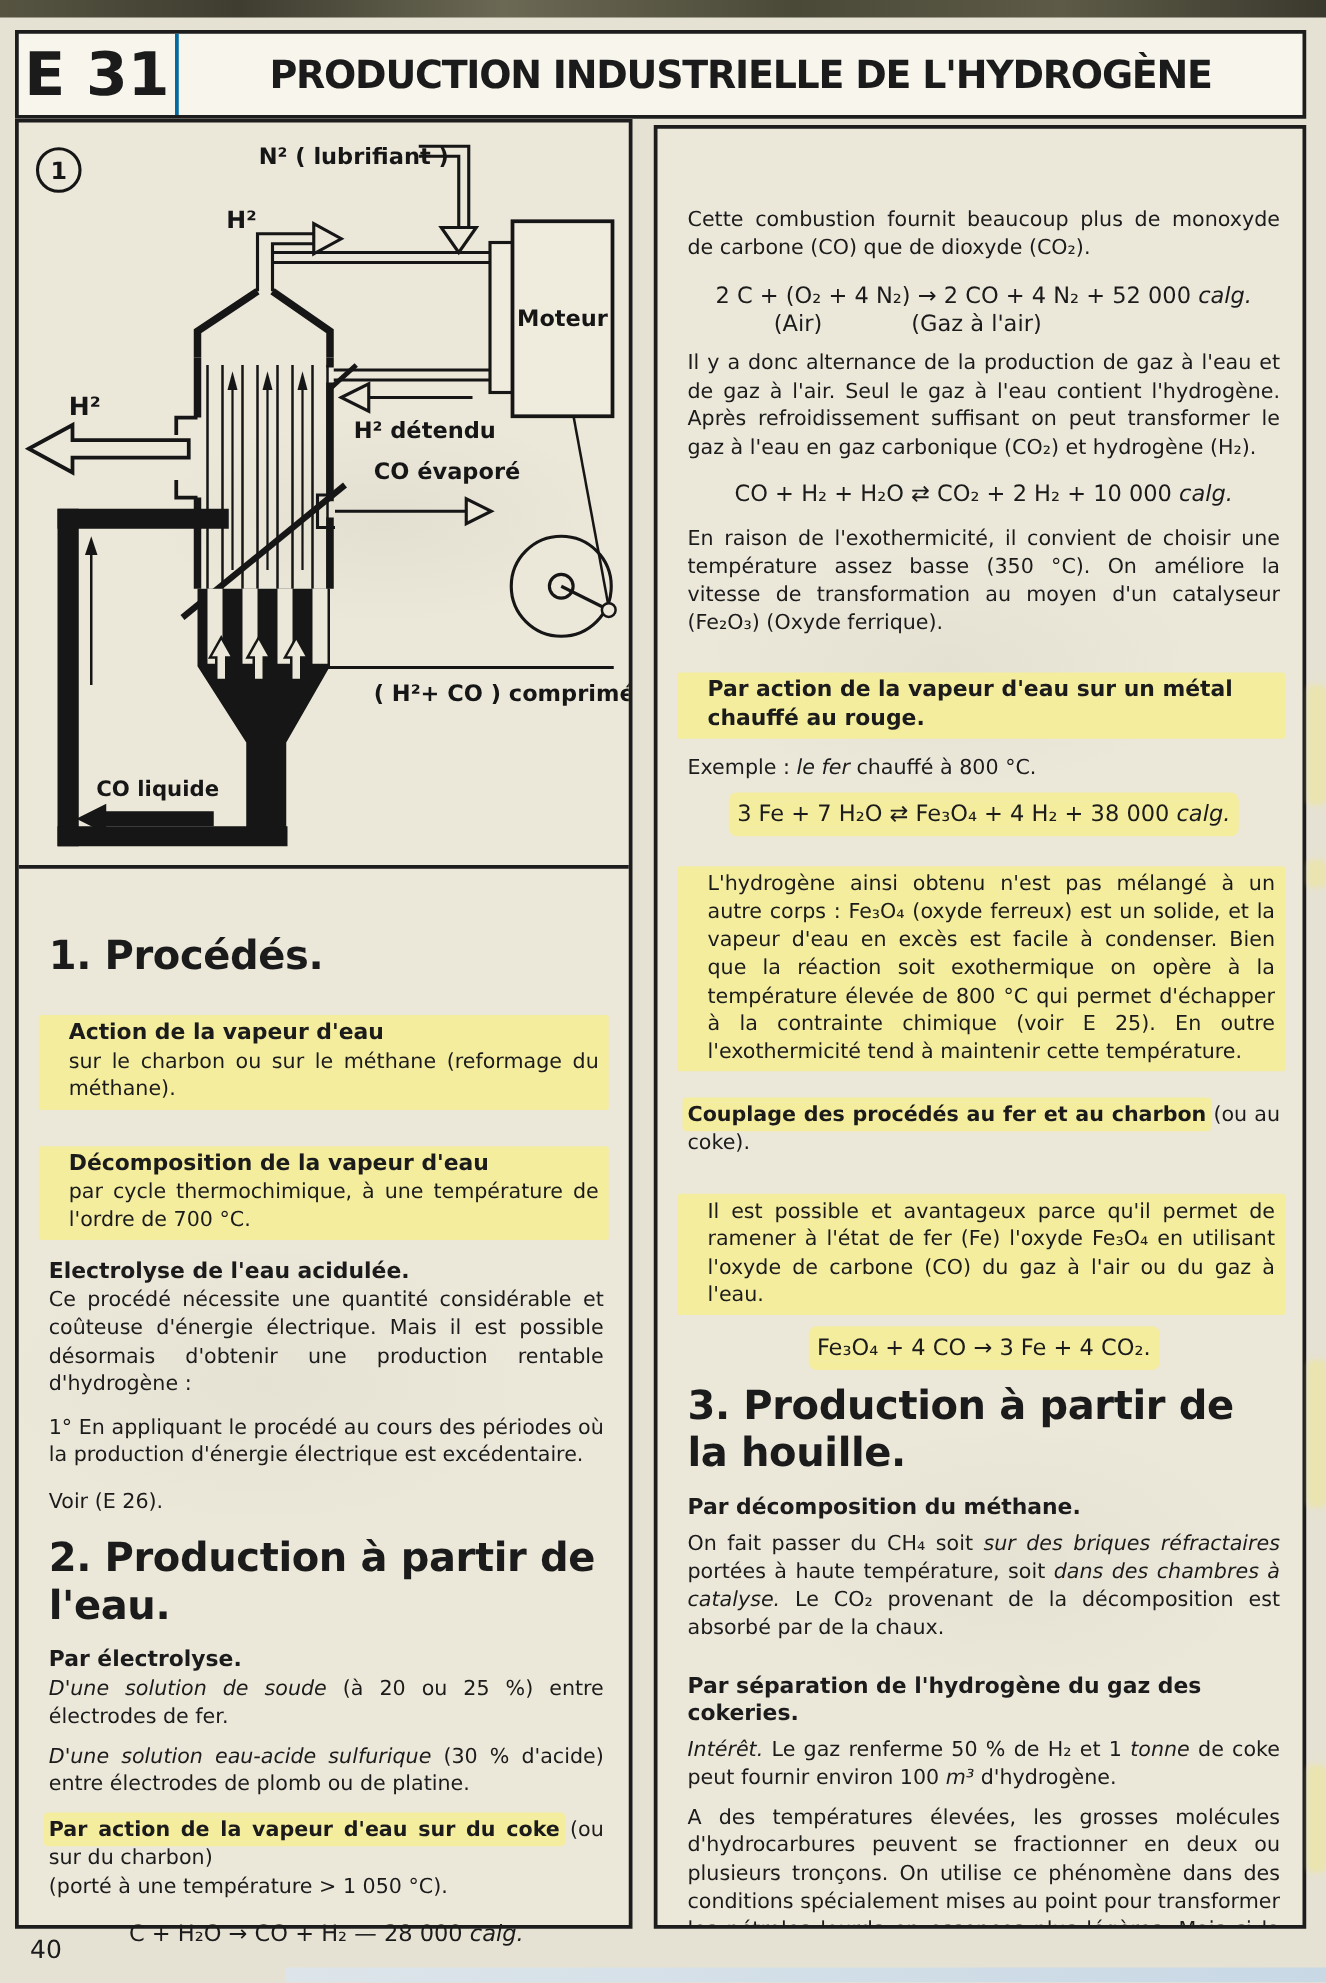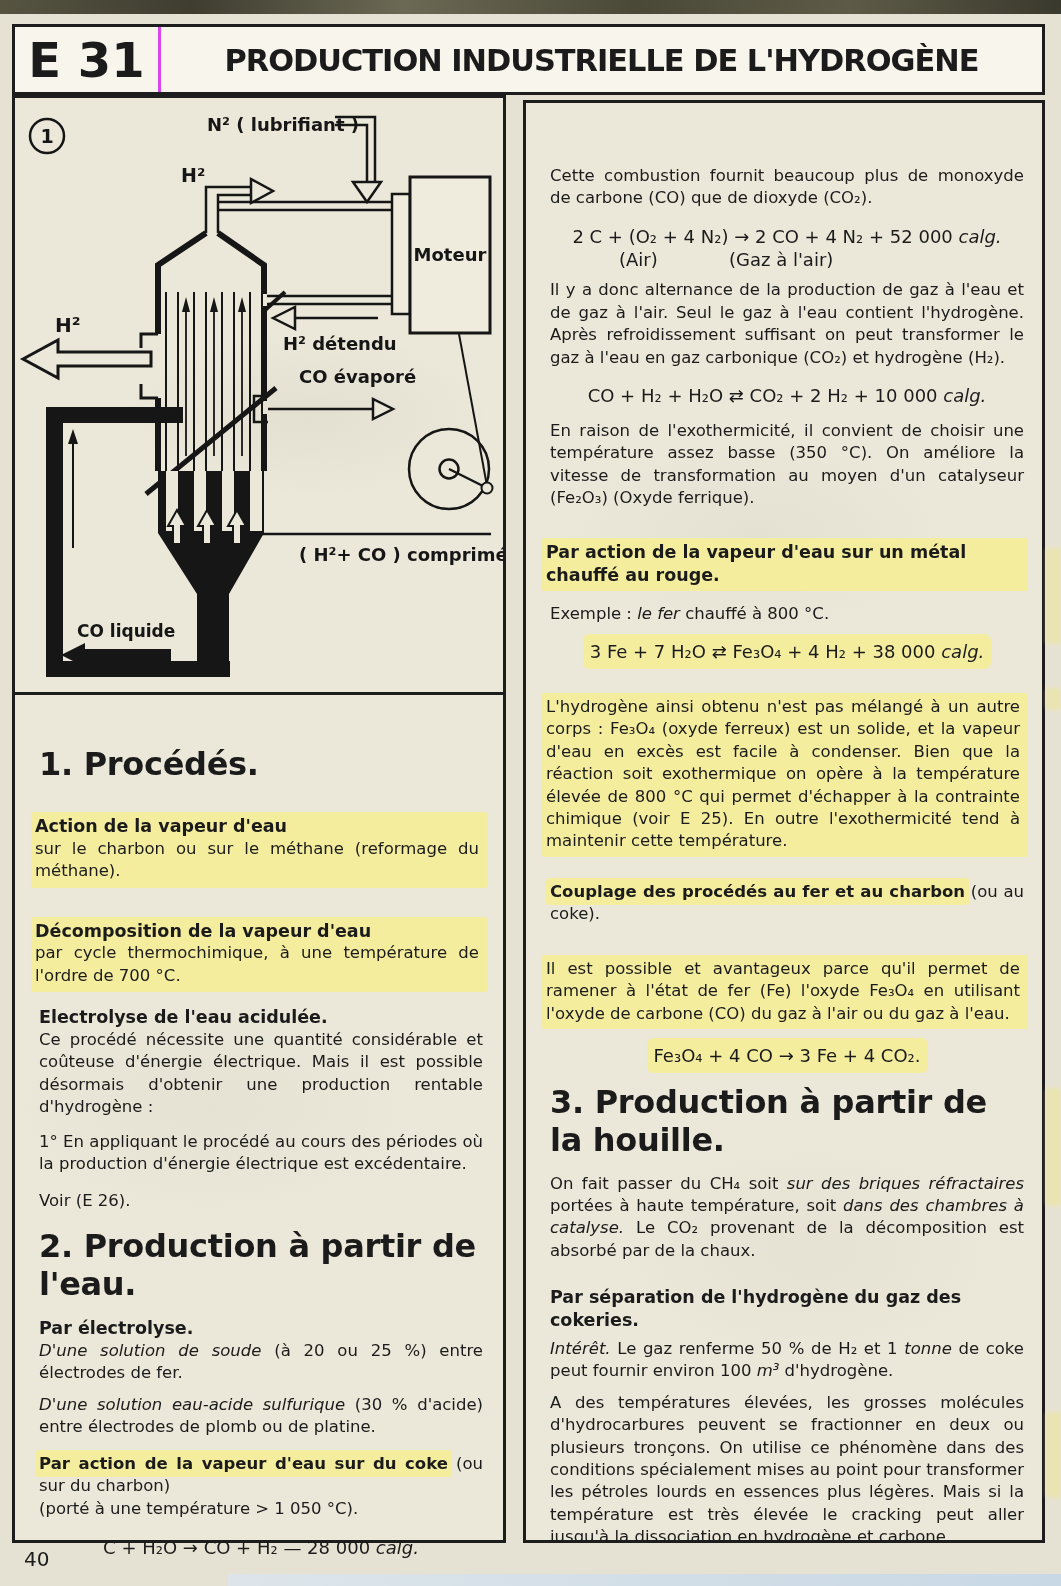--- a/index.html
+++ b/index.html
@@ -11,21 +11,21 @@
   }
   *{box-sizing:border-box;}
   .scan-top{position:absolute;top:0;left:0;width:1061px;height:14px;
     background:linear-gradient(90deg,#565441 0%,#3e3d30 18%,#6b6954 38%,#4a4938 60%,#5d5b47 80%,#3a392d 100%);}
   .scan-bottom{position:absolute;bottom:0;left:228px;right:0;height:12px;
     background:linear-gradient(90deg,#dde5ea,#c8d8e5);}
   .bleed{position:absolute;right:0;width:15px;background:#efe68e;opacity:.5;filter:blur(2px);border-radius:4px;}
 
   .box{position:absolute;border:3px solid #1d1d1d;background:#ebe7d9;}
   #header-box{left:12px;top:24px;width:1033px;height:71px;background:#f7f5ec;display:flex;align-items:stretch;padding:0;}
-  #header-code{width:146px;border-right:3px solid #d946ef;display:flex;align-items:center;justify-content:center;
+  #header-code{width:128px;border-right:3px solid #0369a1;display:flex;align-items:center;justify-content:center;
     font-size:48px;font-weight:700;letter-spacing:0px;}
   #header-title{flex:1;display:flex;align-items:center;justify-content:center;
     font-size:31px;font-weight:700;letter-spacing:-1px;white-space:nowrap;transform:scaleX(.98);}
 
   #left-box{left:12px;top:95px;width:494px;height:1448px;
     background:
       radial-gradient(ellipse 260px 120px at 60% 22%, rgba(130,130,100,.07), transparent 70%),
       radial-gradient(ellipse 300px 160px at 40% 70%, rgba(130,130,100,.05), transparent 70%),
       #ebe7d9;}
   #right-box{left:523px;top:100px;width:522px;height:1443px;overflow:hidden;
@@ -43,21 +43,21 @@
 
   .h1{font-size:32px;font-weight:700;margin:0 0 14px 0;letter-spacing:-.3px;}
   .sub-head{font-size:17.5px;font-weight:700;line-height:1.3;margin:0;}
   .p{font-size:16.5px;line-height:1.36;text-align:justify;margin:0 0 9px 0;}
   .p.tight{margin-bottom:1px;}
   .blk{margin-bottom:12px;}
   .mt-sm{margin-top:14px;}
   .mt-md{margin-top:24px;}
   .mt-lg{margin-top:15px;}
 
-  .hl-block{background:#f4ed9e;padding:3px 8px 4px 4px;margin-left:-8px;margin-right:-4px;border-radius:2px;margin-top:29px;}
+  .hl-block{background:#f4ed9e;padding:3px 8px 4px 24px;margin-left:-8px;margin-right:-4px;border-radius:2px;margin-top:29px;}
   .hl{background:#f4ed9e;box-shadow:0 0 0 4px #f4ed9e;border-radius:1px;}
   .hlwrap{background:#f4ed9e;box-shadow:0 0 0 7px #f4ed9e;border-radius:2px;}
 
   .eq{text-align:center;font-size:18px;margin:16px 0 12px 0;line-height:1.25;}
   .eq .unit{font-style:italic;}
   .eq-under{position:relative;height:18px;font-size:18px;margin-top:1px;}
   .eq-under span{position:absolute;white-space:nowrap;}
   .u-air{left:calc(50% - 168px);}
   .u-gaz{left:calc(50% - 58px);}
 
@@ -270,20 +270,21 @@
 
       <p class="p tight mt-md"><span class="b hl">Couplage des procédés au fer et au charbon</span><span> (ou au coke).</span></p>
       <p class="p hl-block">Il est possible et avantageux parce qu'il permet de ramener à l'état de fer (Fe) l'oxyde Fe₃O₄ en utilisant l'oxyde de carbone (CO) du gaz à l'air ou du gaz à l'eau.</p>
 
       <div class="eq">
         <span class="hlwrap">Fe₃O₄ + 4 CO → 3 Fe + 4 CO₂.</span>
       </div>
 
       <h2 class="h1 mt-lg">3.  Production à partir de la houille.</h2>
 
+      <div class="sub-head">Par décomposition du méthane.</div>
       <p class="p" style="margin-top:6px"><span>On fait passer du CH₄ soit </span><span class="i">sur des briques réfractaires</span><span> portées à haute température, soit </span><span class="i">dans des chambres à catalyse.</span><span> Le CO₂ provenant de la décomposition est absorbé par de la chaux.</span></p>
 
       <div class="sub-head mt-md">Par séparation de l'hydrogène du gaz des cokeries.</div>
       <p class="p" style="margin-top:6px"><span class="i">Intérêt.</span><span> Le gaz renferme 50 % de H₂ et 1 </span><span class="i">tonne</span><span> de coke peut fournir environ 100 </span><span class="i">m³</span><span> d'hydrogène.</span></p>
 
       <p class="p">A des températures élevées, les grosses molécules d'hydrocarbures peuvent se fractionner en deux ou plusieurs tronçons. On utilise ce phénomène dans des conditions spécialement mises au point pour transformer les pétroles lourds en essences plus légères. Mais si la température est très élevée le cracking peut aller jusqu'à la dissociation en hydrogène et carbone.</p>
 
       <p class="p mt-sm"><span class="i">Principe : phénomène de cracking.</span></p>
 
     </div>

